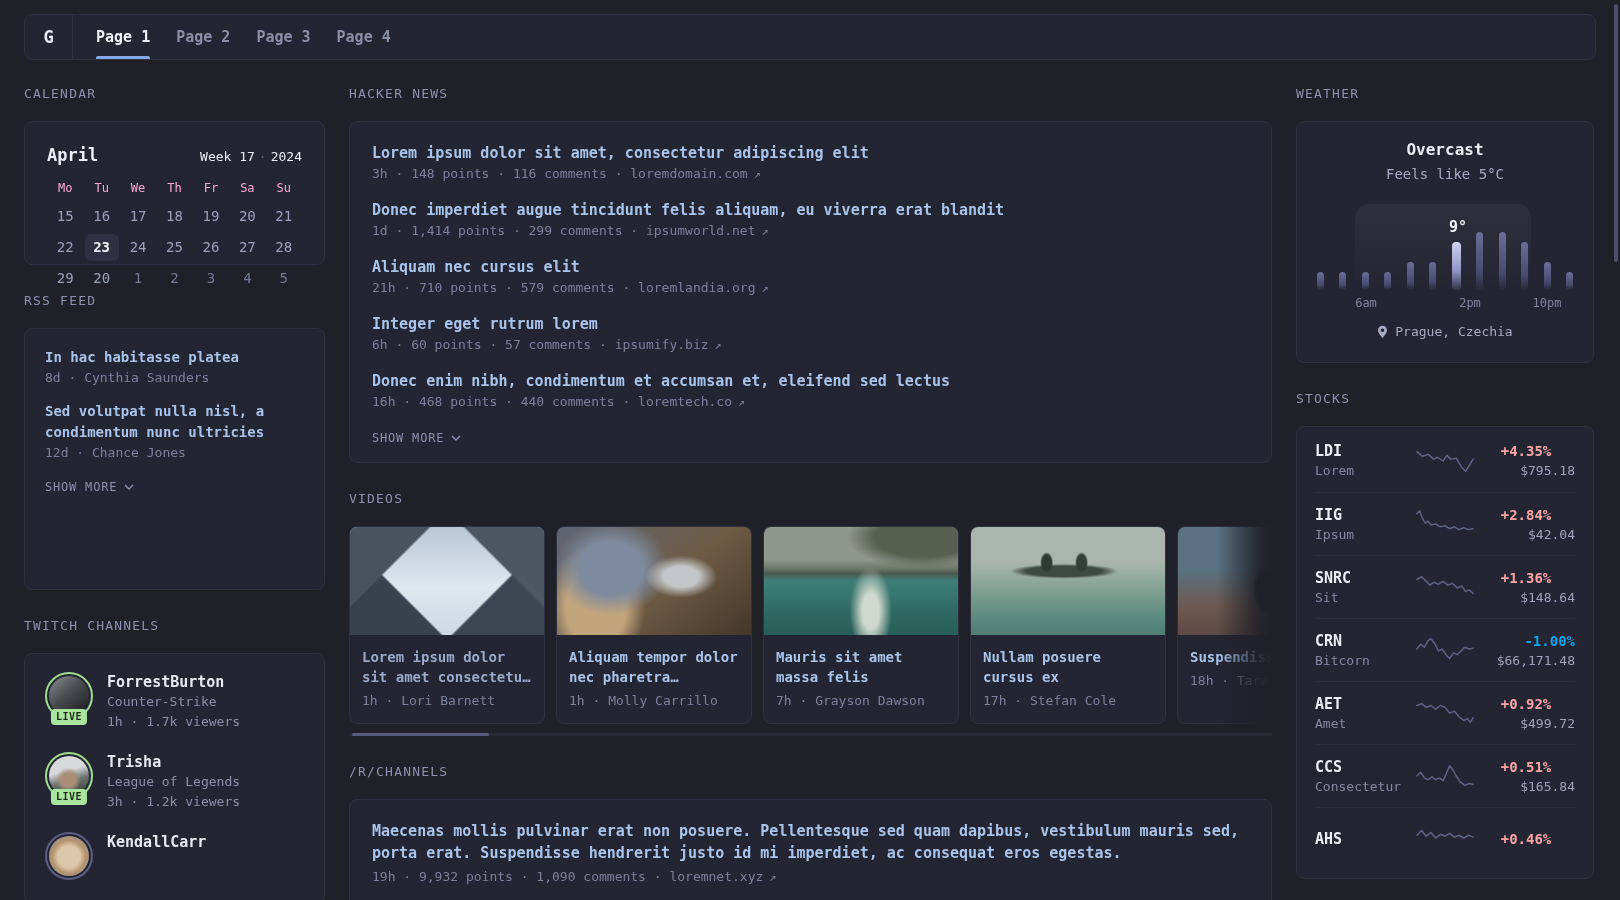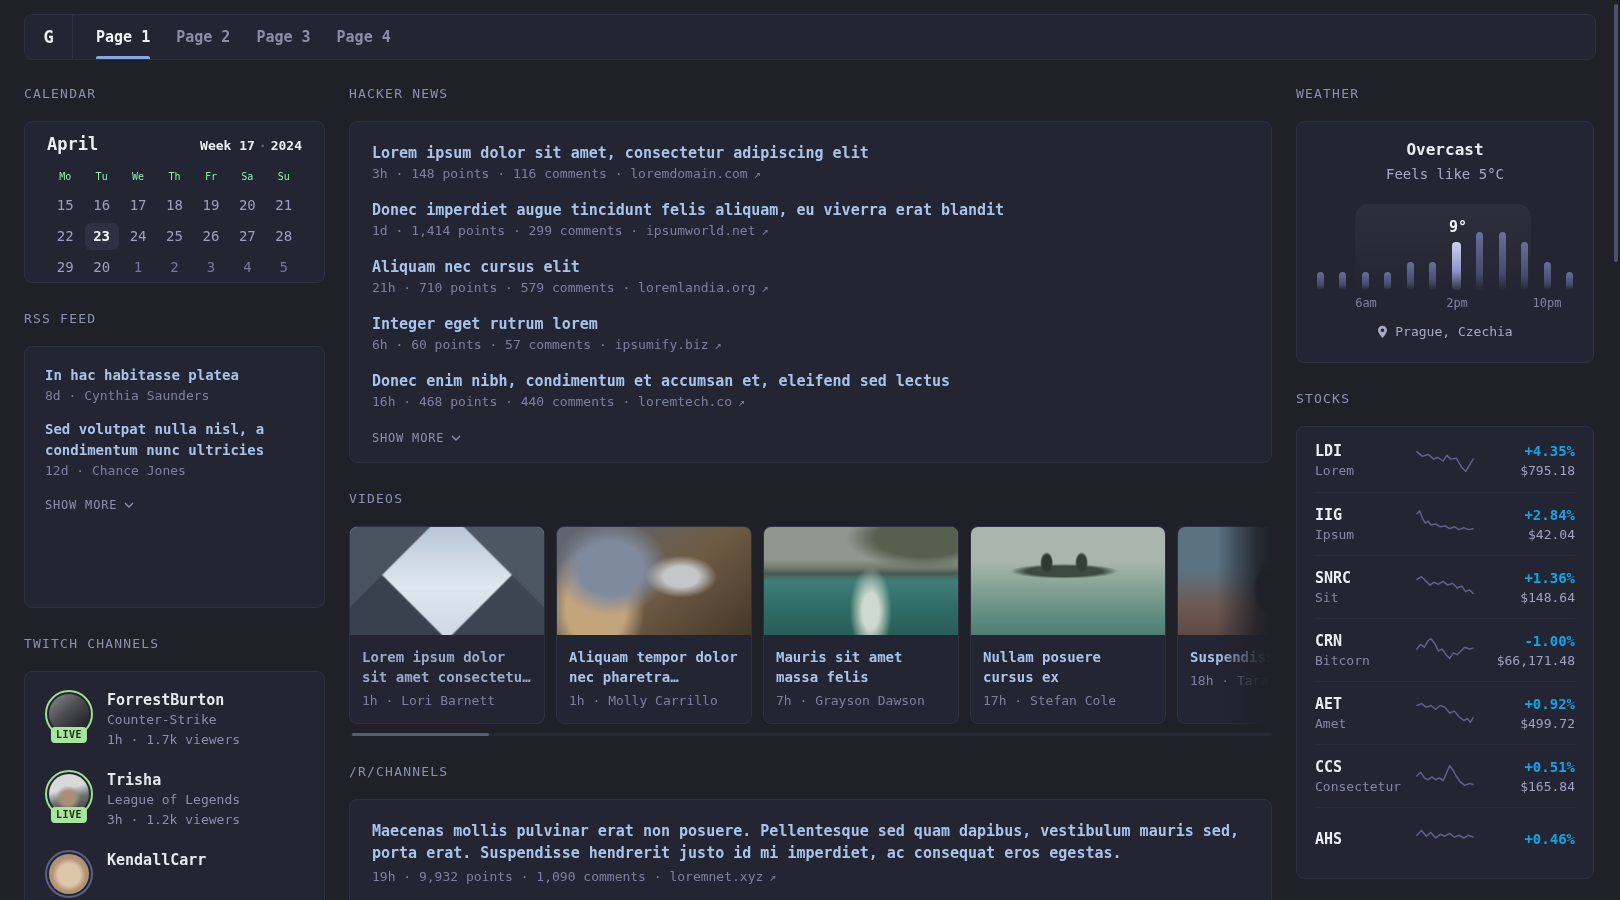--- a/index.html
+++ b/index.html
@@ -22,27 +22,27 @@
   
   .grid { display:grid; grid-template-columns:301px 923px 298px; column-gap:24px; margin-top:26px; }
   .col { display:flex; flex-direction:column; gap:28px; min-width:0; }
   .sec-title { font-size:13px; font-weight:normal; letter-spacing:1.2px; color:#8d91ae; margin-bottom:20px; }
   .card { background:#242533; border:1px solid #2f3140; border-radius:8px; }
   .item-meta { font-size:13px; color:#7c809c; line-height:20px; }
   .arrow { margin-left:6px; font-size:12px; color:#7c809c; }
   a { text-decoration:none; cursor:pointer; }
 
   
-  .calendar-card { height:162px; padding:5px 22px; }
+  .calendar-card { height:144px; padding:16px 22px; }
   .cal-head { display:flex; justify-content:space-between; align-items:baseline; margin-bottom:12px; }
   .cal-month { font-size:17px; font-weight:bold; color:#eceef5; }
-  .cal-week { font-size:13px; font-weight:bold; color:#eceef5;margin-top:11px; }
+  .cal-week { font-size:13px; font-weight:normal; color:#eceef5;margin-top:11px; }
   .cal-week .dotsep { color:#5f6284; padding:0 4px; }
   .cal-grid { display:grid; grid-template-columns:repeat(7,1fr); row-gap:4px; text-align:center; }
-  .cal-dow { font-size:10px; color:#86efac; line-height:22px; }
+  .cal-dow { font-size:12px; color:#f9a8d4; line-height:22px; }
   .day { font-size:14px; color:#9ca0bc; line-height:27px; height:27px; display:flex;
     align-items:center; justify-content:center; }
   .day.dim { color:#74789a; }
   .day.sel { background:#2f3142; border-radius:6px; color:#f2f3f8; font-weight:bold; width:34px; margin:0 auto; }
 
   
   .rss-card { height:262px; padding:18px 20px; display:flex; flex-direction:column; gap:13px; }
   .rss-title { display:block; font-size:14px; font-weight:bold; line-height:21px; color:#a9c4ea; }
   .rss-title.visited { color:#a0a4bf; }
 
@@ -121,35 +121,35 @@
   .daylight { position:absolute; left:38px; bottom:0; width:176px; height:86px; border-radius:14px;
     background:linear-gradient(180deg,#2e2f3d 0%, rgba(46,47,61,0.35) 70%, rgba(46,47,61,0) 100%); }
   .bars { position:absolute; inset:0; display:flex; justify-content:space-between; align-items:flex-end; }
   .wbar { width:7px; border-radius:4px;
     background:linear-gradient(180deg,#6a6e99 0%,#474b6e 70%,rgba(63,66,96,0.05) 100%); }
   .wbar.hl { width:9px; background:linear-gradient(180deg,#d0d2f0 0%,#9094c6 60%,rgba(125,129,180,0.15) 100%); }
   .w-temp-label { position:absolute; left:141px; bottom:54px; transform:translateX(-50%);
     font-size:15px; font-weight:bold; color:#f2f3f8; }
   .w-times { position:relative; width:256px; height:16px; margin:6px auto 0; }
   .w-times span { position:absolute; transform:translateX(-50%); font-size:12px; color:#80849f; }
-  .wt0 { left:49px; } .wt1 { left:140px; } .wt2 { left:230px; }
+  .wt0 { left:49px; } .wt1 { left:153px; } .wt2 { left:230px; }
   .w-loc { display:flex; align-items:center; justify-content:center; gap:7px; margin-top:12px;
     font-size:13px; color:#a6aac2; }
 
   
   .stocks-card { padding:2px 18px 8px; }
   .stock-row { display:grid; grid-template-columns:1fr auto 1fr; align-items:center; height:63px; cursor:pointer; }
   .stock-row + .stock-row { border-top:1px solid #2b2d3b; }
   .ticker { font-size:15px; font-weight:bold; color:#eceef5; line-height:20px; }
   .sname { font-size:13px; color:#8488a3; line-height:19px; }
   .spark { width:64px; height:30px; }
   .spark polyline { fill:none; stroke:#5e6288; stroke-width:1.6; stroke-linejoin:round; stroke-linecap:round; }
   .s-right { text-align:right; }
   .change { font-size:14px; font-weight:bold; line-height:20px; }
-  .change.up { color:#0ea5e9; } .change.down { color:#0ea5e9; }
+  .change.up { color:#fca5a5;text-align:center; } .change.down { color:#0ea5e9; }
   .price { font-size:13px; color:#9fa3bd; line-height:19px; }
 
   .page-scrollbar { position:absolute; right:2px; top:4px; width:4px; height:258px;
     background:#4c506e; border-radius:2px; cursor:grab; }
 </style>
 </head>
 <body>
 
 <div class="app">
 

